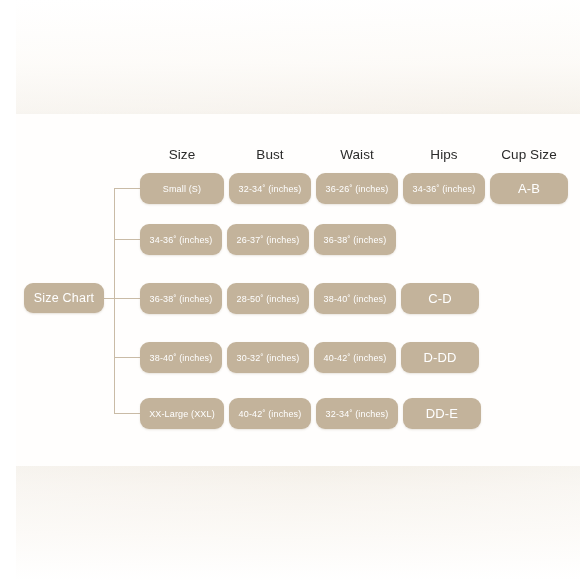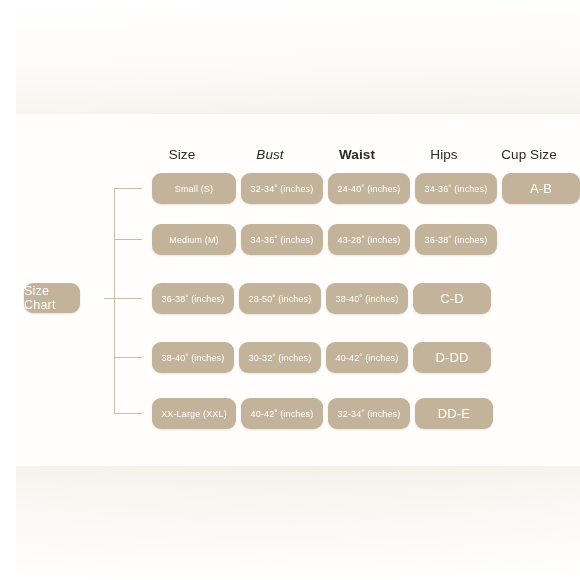--- a/index.html
+++ b/index.html
@@ -101,47 +101,47 @@
   }
   .header-cell {
     flex: 1 1 0;
     text-align: center;
     font-size: 13.5px;
     color: #2b2b2b;
     letter-spacing: 0.1px;
     white-space: nowrap;
   }
   .header-cell.col-size   { flex: 0 0 84px; }
-  .header-cell.col-bust   { flex: 0 0 82px; font-style: italic; }
-  .header-cell.col-waist  { flex: 0 0 82px; font-weight: bold; }
+  .header-cell.col-bust   { flex: 0 0 82px; }
+  .header-cell.col-waist  { flex: 0 0 82px; }
   .header-cell.col-hips   { flex: 0 0 82px; }
   .header-cell.col-cup    { flex: 0 0 78px; }
 
   
   .root-node {
     position: absolute;
     left: 8px;
     top: 283px;
-    width: 56px;
+    width: 80px;
     height: 30px;
     border-radius: 9px;
     background: #c3b39b;
     display: flex;
     align-items: center;
     justify-content: center;
     color: #ffffff;
     font-size: 12.5px;
     letter-spacing: 0.2px;
     box-shadow: 0 1px 2px rgba(150,135,112,0.25);
   }
 
   
   .row {
     position: absolute;
-    left: 136px;
+    left: 124px;
     width: 418px;
     height: 31px;
     display: flex;
     gap: 5px;
   }
   .cell {
     border-radius: 9px;
     background: #c3b39b;
     color: #ffffff;
     display: flex;
@@ -181,29 +181,28 @@
     <div class="header-cell col-waist">Waist</div>
     <div class="header-cell col-hips">Hips</div>
     <div class="header-cell col-cup">Cup Size</div>
   </div>
 
   <div class="root-node">Size Chart</div>
 
   <div class="row" style="top:173px">
     <div class="cell col-size">Small (S)</div>
     <div class="cell col-bust">32-34˚ (inches)</div>
-    <div class="cell col-waist">24-40˚ (inches)</div>
+    <div class="cell col-waist">36-26˚ (inches)</div>
     <div class="cell col-hips">34-36˚ (inches)</div>
     <div class="cell col-cup">A-B</div>
   </div>
 
   <div class="row" style="top:224px">
-    <div class="cell col-size">Medium (M)</div>
     <div class="cell col-bust">34-36˚ (inches)</div>
-    <div class="cell col-waist">43-28˚ (inches)</div>
+    <div class="cell col-waist">26-37˚ (inches)</div>
     <div class="cell col-hips">36-38˚ (inches)</div>
   </div>
 
   <div class="row" style="top:283px">
     <div class="cell col-bust">36-38˚ (inches)</div>
     <div class="cell col-waist">28-50˚ (inches)</div>
     <div class="cell col-hips">38-40˚ (inches)</div>
     <div class="cell col-cup">C-D</div>
   </div>
 

